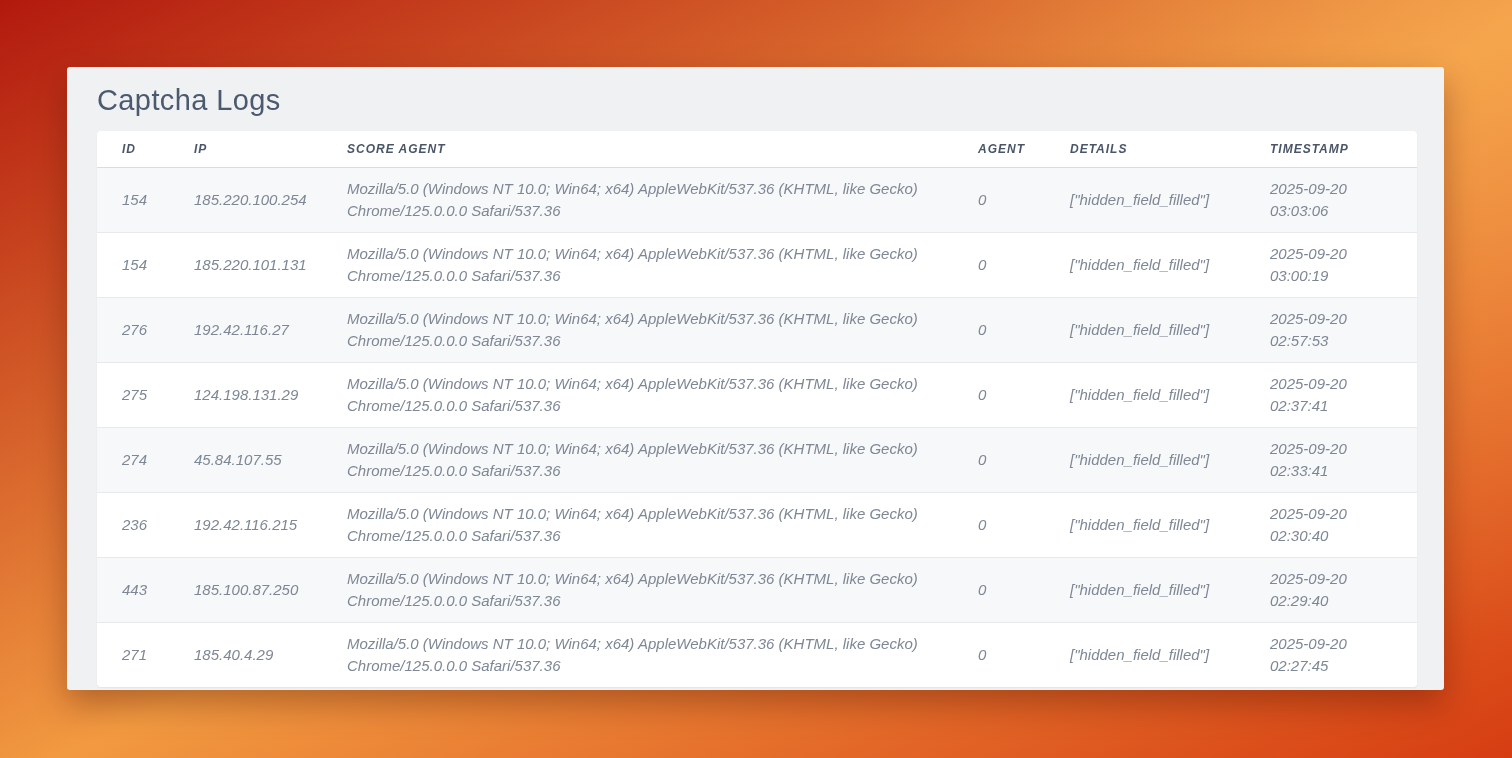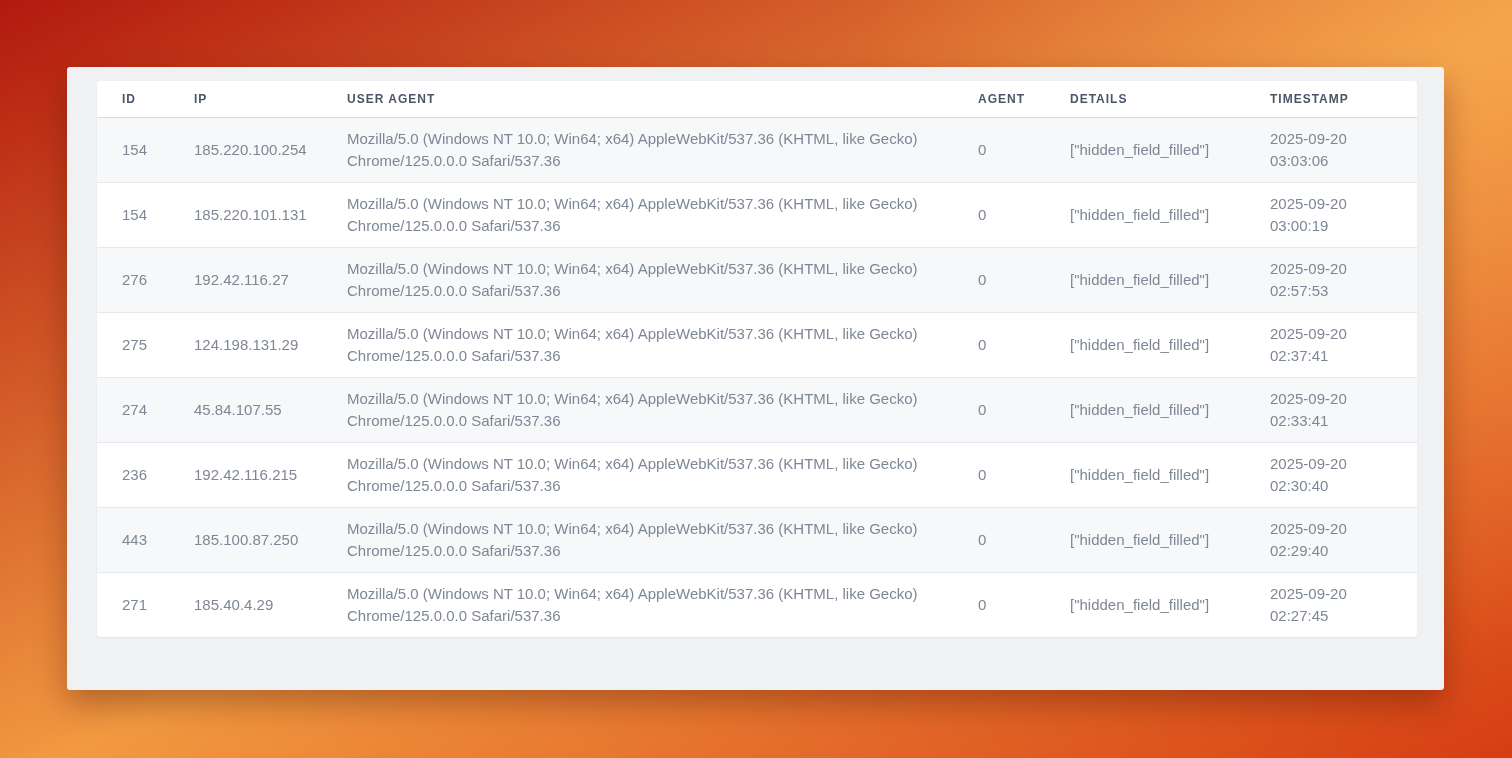--- a/index.html
+++ b/index.html
@@ -45,20 +45,21 @@
     letter-spacing: 0.4px;
     color: #4c5a70;
   }
 
   .table-wrap {
     margin: 14px 27px 0 30px;
     border-radius: 4px;
     overflow: hidden;
     box-shadow: 0 1px 2px rgba(0, 0, 0, 0.06);
     background: #fdba74;
+    font-style: italic;
   }
 
   table {
     width: 100%;
     border-collapse: collapse;
     table-layout: fixed;
     background: #ffffff;
   }
 
   th {
@@ -86,36 +87,37 @@
 
   tbody tr:nth-child(odd) { background: #f7f8f9; }
   tbody tr:nth-child(even) { background: #ffffff; }
   tbody tr:last-child td { border-bottom: none; }
 </style>
 </head>
 <body>
 
 <div class="bg">
   <div class="card">
+    <h1>Captcha Logs</h1>
 
     <div class="table-wrap">
       <table>
         <colgroup>
           <col style="width:72px">
           <col style="width:153px">
           <col style="width:631px">
           <col style="width:92px">
           <col style="width:200px">
           <col style="width:173px">
         </colgroup>
         <thead>
           <tr>
             <th>ID</th>
             <th>IP</th>
-            <th>USER AGENT</th>
+            <th>SCORE AGENT</th>
             <th>AGENT</th>
             <th>DETAILS</th>
             <th>TIMESTAMP</th>
           </tr>
         </thead>
         <tbody>
             <tr>
     <td>154</td>
     <td>185.220.100.254</td>
     <td>Mozilla/5.0 (Windows NT 10.0; Win64; x64) AppleWebKit/537.36 (KHTML, like Gecko) Chrome/125.0.0.0 Safari/537.36</td>

